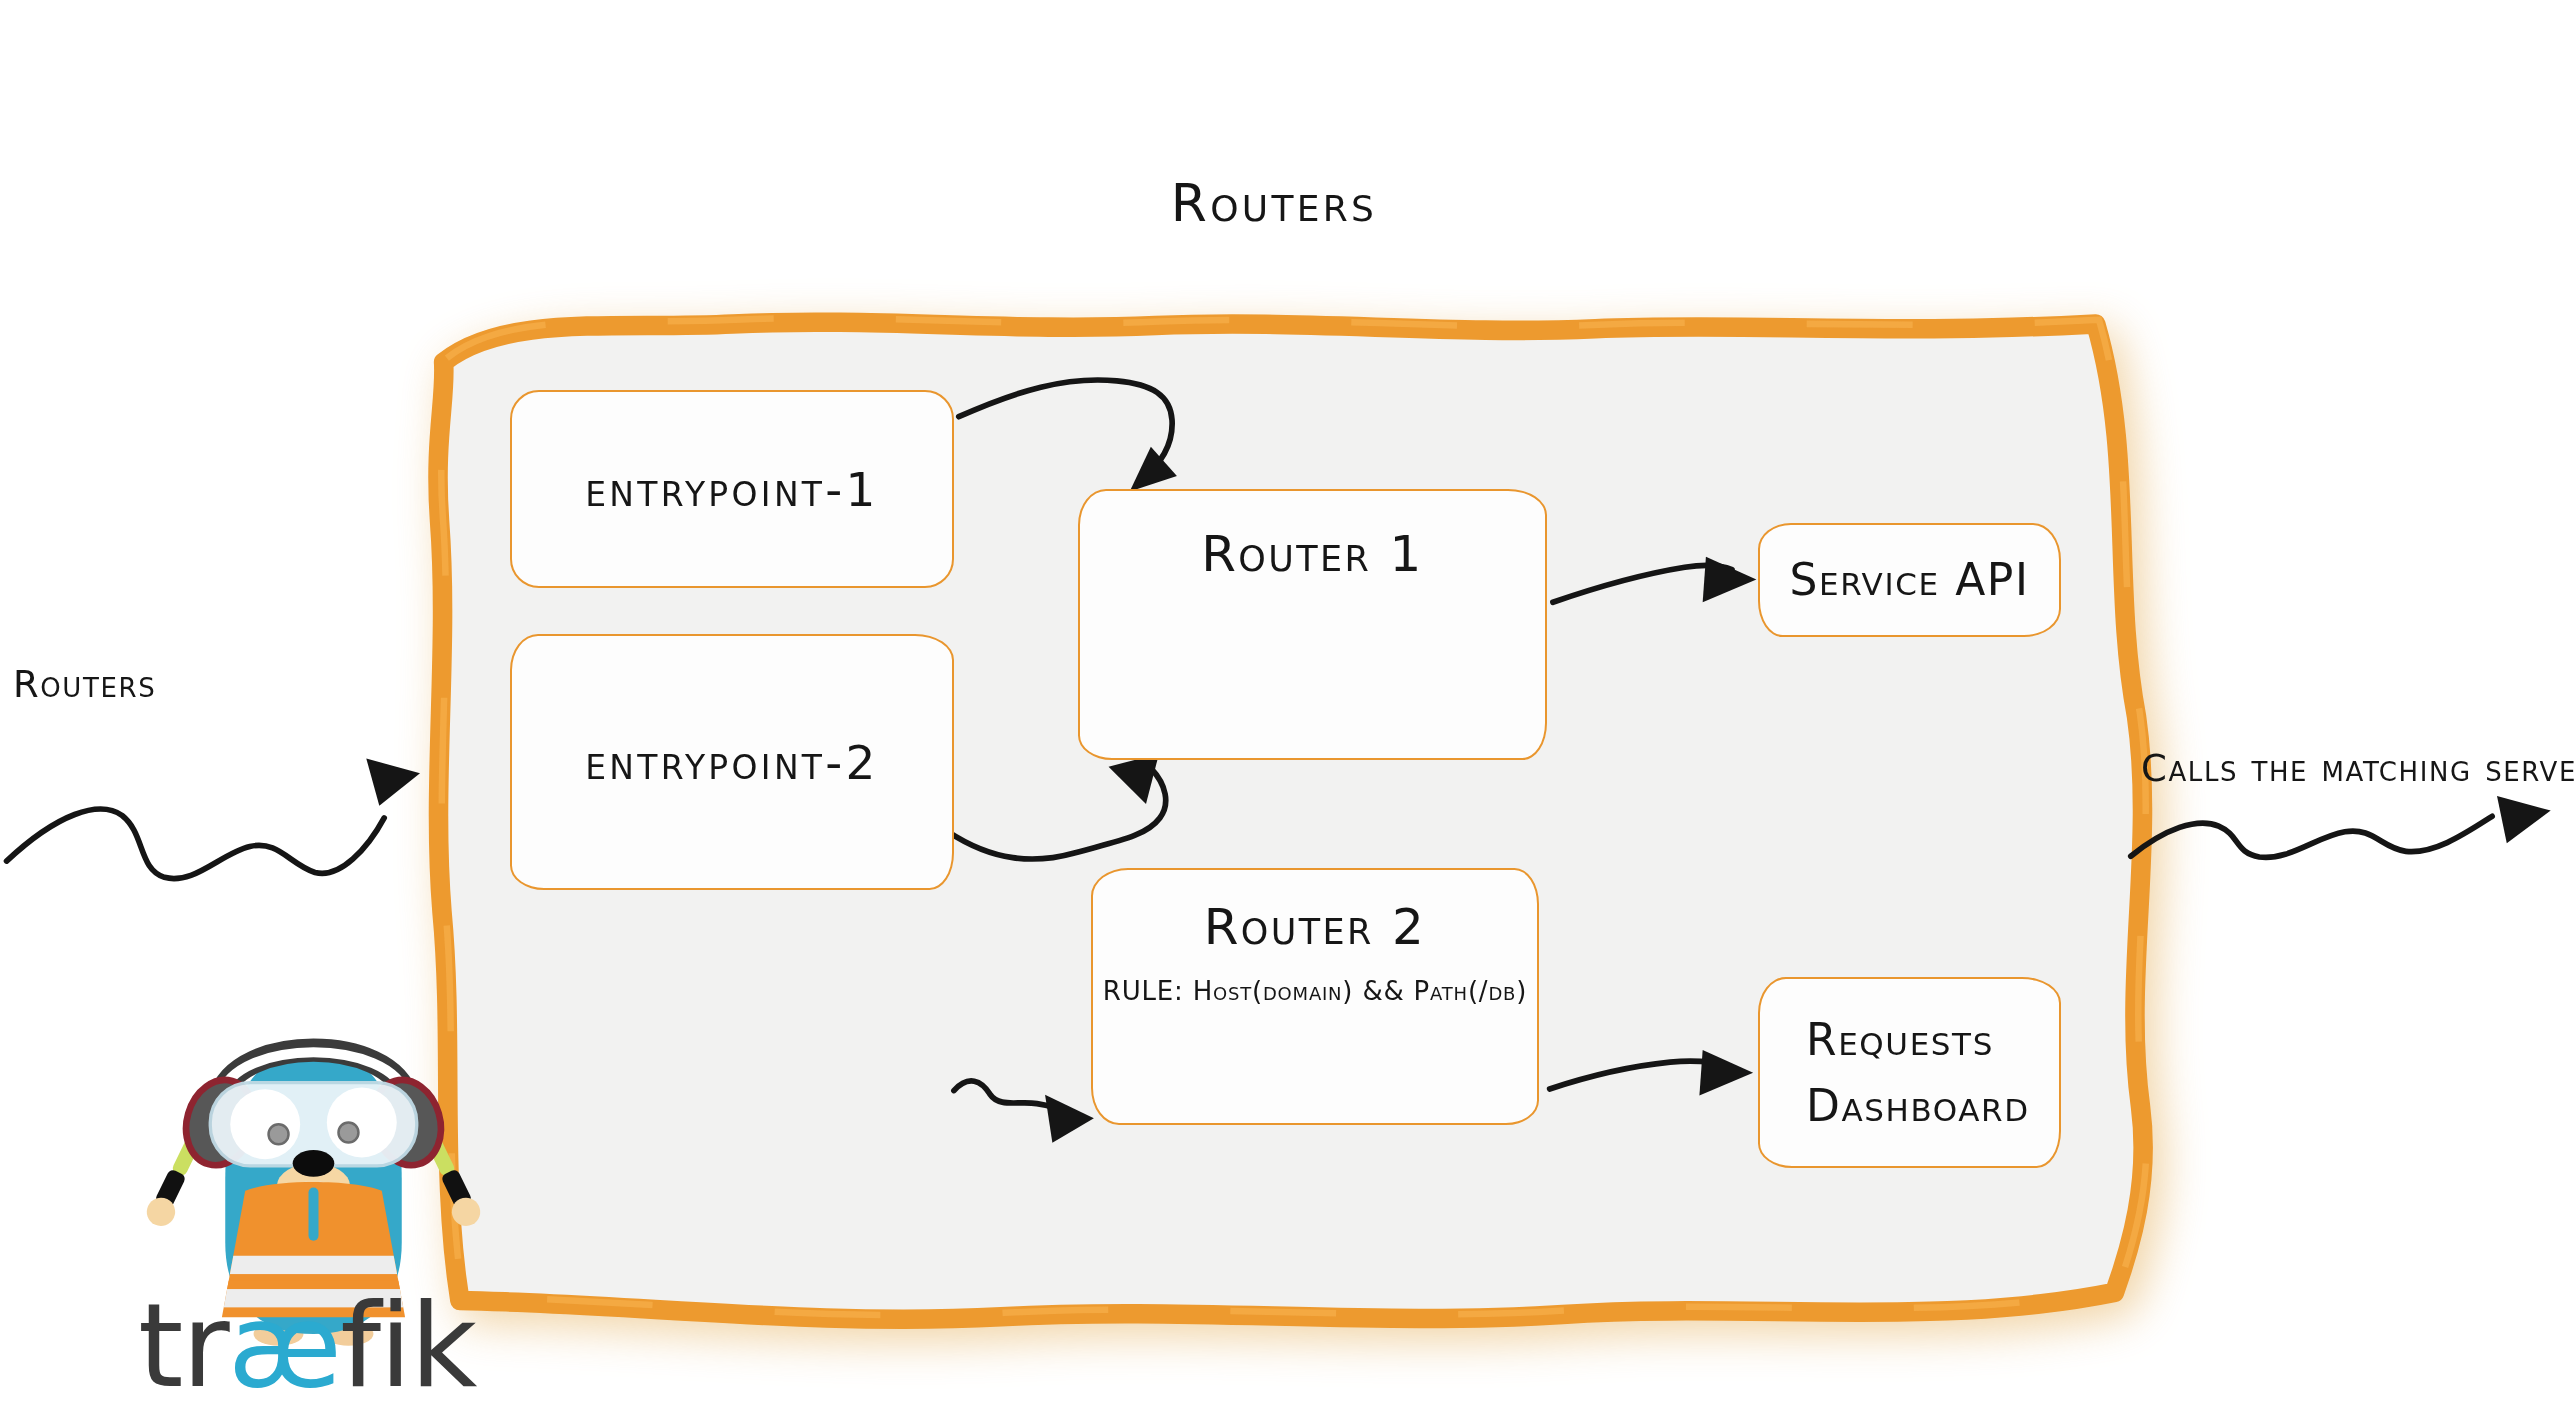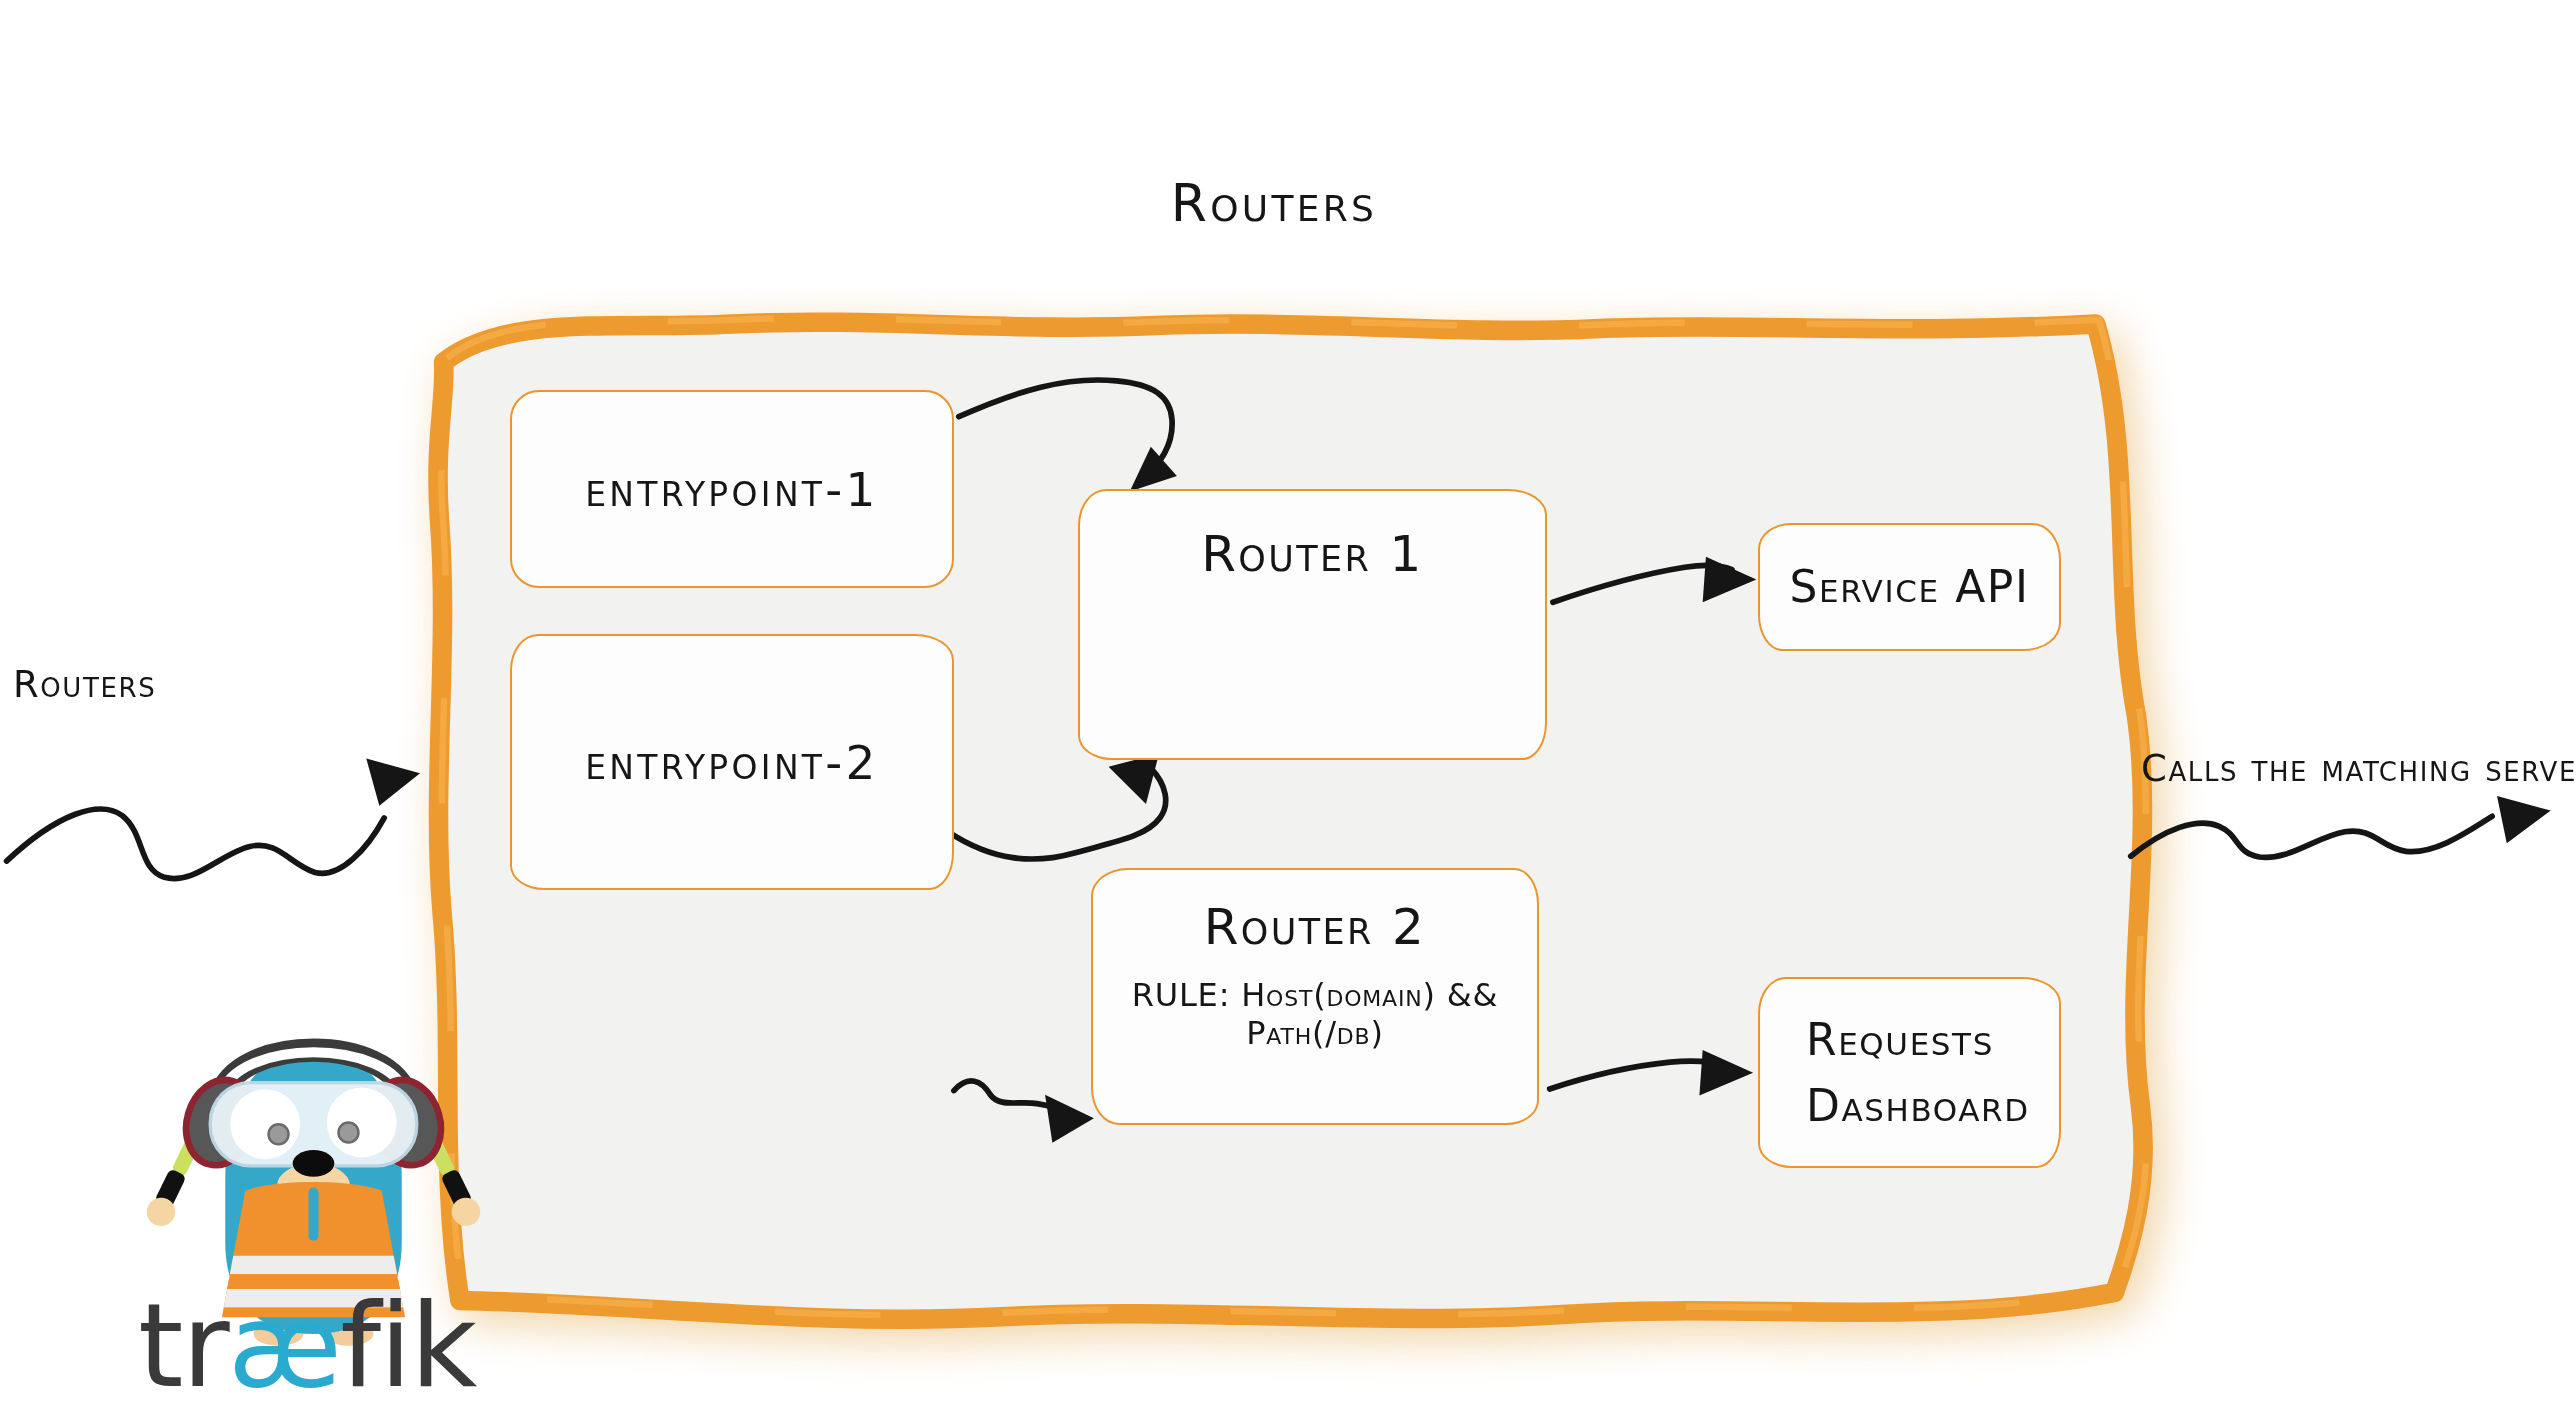--- a/index.html
+++ b/index.html
@@ -35,21 +35,21 @@
   .title{
     position:absolute;
     font-size:52px;
     letter-spacing:3.3px;
     text-align:center;
     font-weight:500;
   }
   .entry-label{font-size:47px;letter-spacing:3.3px;}
   .router-name{font-size:50px;letter-spacing:2.4px;}
   .router-rule{font-size:44px;letter-spacing:1.6px;}
-  .router-rule-sm{font-size:32px;letter-spacing:0.8px;}
+  .router-rule-sm{font-size:26px;letter-spacing:0.8px;}
   .router-mw{font-size:42px;letter-spacing:1.6px;}
   .service-label{font-size:44px;letter-spacing:1.6px;line-height:1.5;}
   .side-label{position:absolute;font-size:37px;letter-spacing:1.6px;white-space:nowrap;}
   .wordmark{
     position:absolute;
     font-size:116px;
     letter-spacing:-1.6px;
     font-weight:500;
     line-height:1;
     white-space:nowrap;
@@ -172,21 +172,21 @@
 
   <div class="sketch-box bx-b" style="left:1078px;top:489px;width:469px;height:271px;justify-content:flex-start;padding-top:34px;gap:63px;">
     <div class="router-name hand">Router 1</div>
   </div>
 
   <div class="sketch-box bx-a" style="left:1091px;top:868px;width:448px;height:257px;justify-content:flex-start;padding-top:28px;gap:19.5px;">
     <div class="router-name hand">Router 2</div>
     <div class="router-rule-sm hand">RULE: Host(domain) &amp;&amp; Path(/db)</div>
   </div>
 
-  <div class="sketch-box bx-c" style="left:1758px;top:523px;width:303px;height:128px;">
+  <div class="sketch-box bx-c" style="left:1758px;top:523px;width:303px;height:114px;">
     <div class="service-label hand">Service API</div>
   </div>
 
   <div class="sketch-box bx-b" style="left:1758px;top:977px;width:303px;height:191px;align-items:flex-start;padding-left:46px;">
     <div class="service-label hand" style="text-align:left;width:203px;">Requests Dashboard</div>
   </div>
 
   <svg style="position:absolute;left:122px;top:991px;" width="383" height="358" viewBox="0 0 460 430">
     <defs>
       <clipPath id="vestclip">

